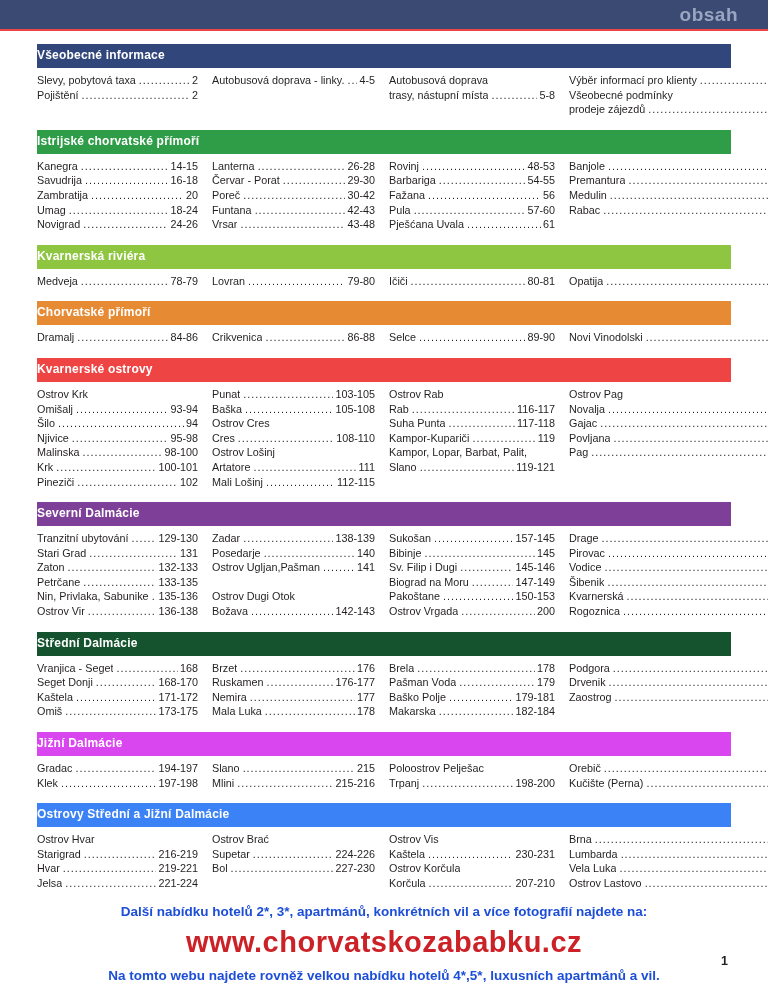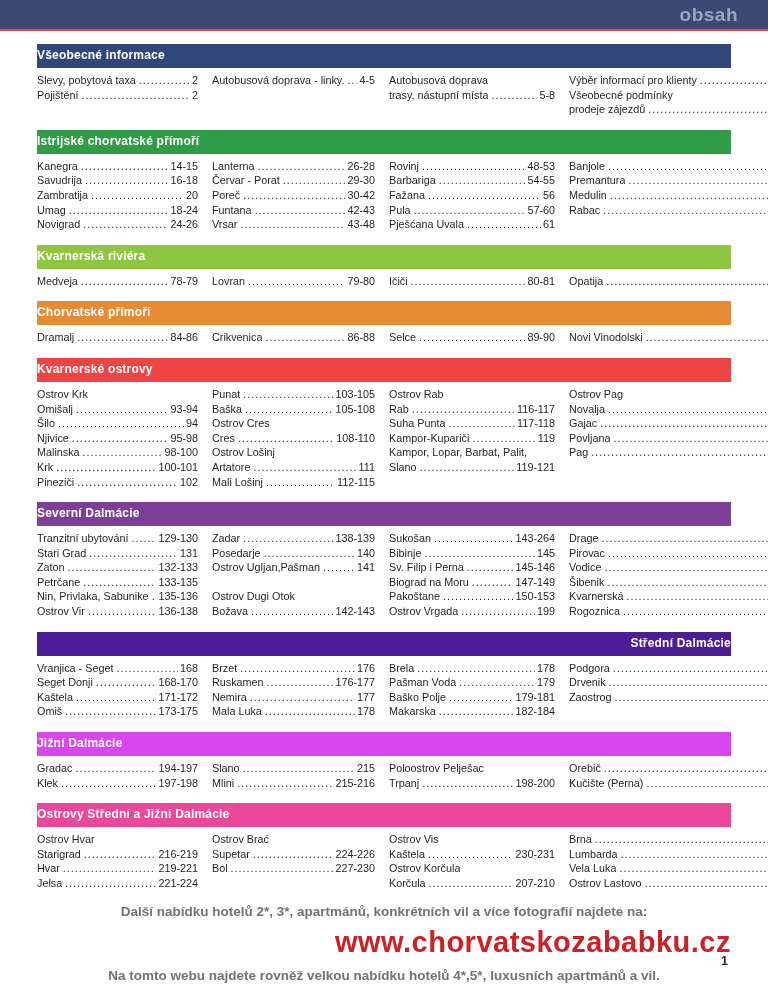--- a/index.html
+++ b/index.html
@@ -43,21 +43,21 @@
     flex:1 1 0; min-width:0;
     overflow:hidden; white-space:nowrap;
     margin:0 2px 0 3px;
     letter-spacing:1px;
   }
   .dots::before {
     content:"........................................................................";
   }
   .pg { white-space:nowrap; flex:0 0 auto; }
   .footer { margin-top:10px; text-align:center; }
-  .footer .note { font-weight:bold; font-size:13.5px; color:#737373; }
+  .footer .note { font-weight:bold; font-size:13.5px; color:#1d4ed8; }
   .footer .url {
     font-weight:bold; font-size:29px; letter-spacing:.5px;
     margin:7px 0 9px 0;
   }
   .pagenum {
     position:absolute; right:40px; bottom:26px;
     font-weight:bold; font-size:12.5px; color:#231f20;
   }
 </style>
 </head>
@@ -557,51 +557,51 @@
   <div class="entry">
     <span class="lbl">Božava</span>
     <span class="dots"></span>
     <span class="pg">142-143</span>
   </div>
 </div>
         <div class="col">
   <div class="entry">
     <span class="lbl">Sukošan</span>
     <span class="dots"></span>
-    <span class="pg">143-264</span>
+    <span class="pg">157-145</span>
   </div>
 
   <div class="entry">
     <span class="lbl">Bibinje</span>
     <span class="dots"></span>
     <span class="pg">145</span>
   </div>
 
   <div class="entry">
-    <span class="lbl">Sv. Filip i Perna</span>
+    <span class="lbl">Sv. Filip i Dugi</span>
     <span class="dots"></span>
     <span class="pg">145-146</span>
   </div>
 
   <div class="entry">
     <span class="lbl">Biograd na Moru</span>
     <span class="dots"></span>
     <span class="pg">147-149</span>
   </div>
 
   <div class="entry">
     <span class="lbl">Pakoštane</span>
     <span class="dots"></span>
     <span class="pg">150-153</span>
   </div>
 
   <div class="entry">
     <span class="lbl">Ostrov Vrgada</span>
     <span class="dots"></span>
-    <span class="pg">199</span>
+    <span class="pg">200</span>
   </div>
 </div>
         <div class="col">
   <div class="entry">
     <span class="lbl">Drage</span>
     <span class="dots"></span>
 
   </div>
 
   <div class="entry">
@@ -631,21 +631,21 @@
   <div class="entry">
     <span class="lbl">Rogoznica</span>
     <span class="dots"></span>
 
   </div>
 </div>
       </div>
     </section>
 
     <section class="section">
-      <div class="sec-header" style="background-color: #4c1d95; text-align: right;">
+      <div class="sec-header" style="background-color: #14532d;">
         <span>Střední Dalmácie</span>
       </div>
       <div class="cols">
         <div class="col">
   <div class="entry">
     <span class="lbl">Vranjica - Seget</span>
     <span class="dots"></span>
     <span class="pg">168</span>
   </div>
 
@@ -792,21 +792,21 @@
   <div class="entry">
     <span class="lbl">Kučište (Perna)</span>
     <span class="dots"></span>
 
   </div>
 </div>
       </div>
     </section>
 
     <section class="section">
-      <div class="sec-header" style="background-color: #ec4899;">
+      <div class="sec-header" style="background-color: #3b82f6;">
         <span>Ostrovy Střední a Jižní Dalmácie</span>
       </div>
       <div class="cols">
         <div class="col">
   <div class="entry nopage">
     <span class="lbl">Ostrov Hvar</span>
 
   </div>
 
   <div class="entry">
@@ -891,20 +891,20 @@
     <span class="lbl">Ostrov Lastovo</span>
     <span class="dots"></span>
 
   </div>
 </div>
       </div>
     </section>
 
     <div class="footer">
       <p class="note">Další nabídku hotelů 2*, 3*, apartmánů, konkrétních vil a více fotografií najdete na:</p>
-      <div class="url" style="color: rgb(204, 33, 39); text-align: right;">www.chorvatskozababku.cz</div>
+      <div class="url" style="color: rgb(204, 33, 39);">www.chorvatskozababku.cz</div>
       <p class="note">Na tomto webu najdete rovněž velkou nabídku hotelů 4*,5*, luxusních apartmánů a vil.</p>
     </div>
 
   </main>
 
   <div class="pagenum">1</div>
 </div>
 
 </body></html>

